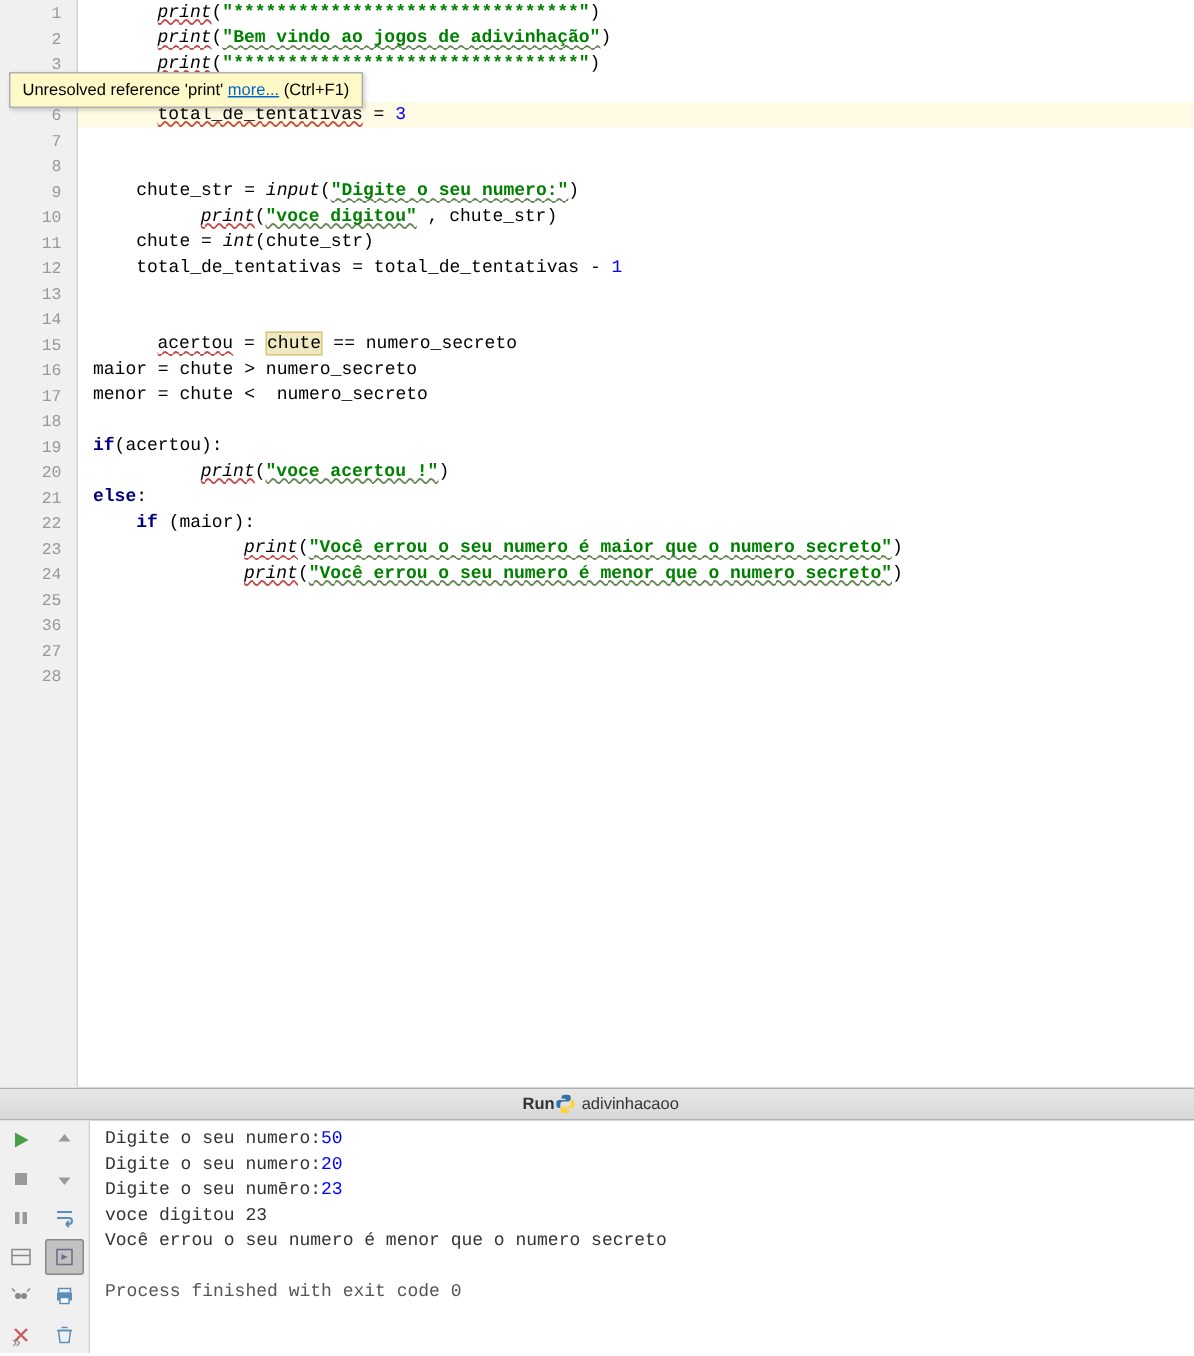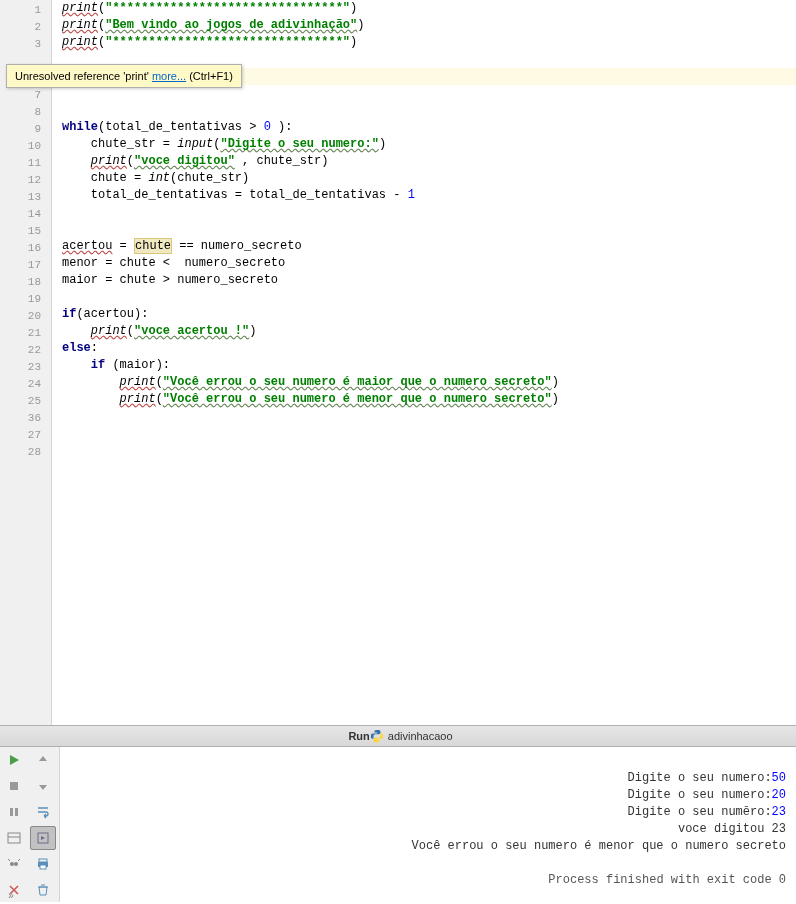--- a/index.html
+++ b/index.html
@@ -11,36 +11,36 @@
     
     .code-col { flex: 1; position: relative; }
     .codeline { height: 17px; line-height: 17px; white-space: pre; position: relative; padding-left: 10px; }
     .codeline.highlight { background: #fffae3; }
     
     .kw { color: #000080; font-weight: bold; }
     .fn { color: #000; font-style: italic; }
     .str { color: #008000; font-weight: bold; }
     .num { color: #0000ff; }
     
-    .wavy-red { text-decoration: underline wavy #c0504d; text-decoration-skip-ink: none; }
+    .wavy-red { text-decoration: underline wavy #c0504d; text-decoration-skip-ink: none; margin-left: 43px; }
     .wavy-green { text-decoration: underline wavy #6a8759; text-decoration-skip-ink: none; }
     .hl-word { background: #f0e8c0; border: 1px solid #d9c87c; }
     
-    .tooltip { position: absolute; left: 6px; top: 64px; background: #fff9c8; border: 1px solid #b0b0b0; padding: 5px 8px; font-family: Arial, sans-serif; font-size: 11px; z-index: 10; box-shadow: 1px 1px 3px rgba(0,0,0,0.2); }
+    .tooltip { position: absolute; left: 6px; top: 48px; background: #fff9c8; border: 1px solid #b0b0b0; padding: 5px 8px; font-family: Arial, sans-serif; font-size: 11px; z-index: 10; box-shadow: 1px 1px 3px rgba(0,0,0,0.2); }
     .tooltip a { color: #0066cc; text-decoration: underline; }
     
     .run-bar { height: 22px; background: linear-gradient(#e6e6e6, #d8d8d8); border-top: 1px solid #b0b0b0; border-bottom: 1px solid #b0b0b0; display: flex; align-items: center; padding-left: 5px; font-family: Arial, sans-serif; font-size: 11px; color: #333; justify-content: center; }
     .run-bar .py-icon { width: 14px; height: 14px; margin-right: 4px; display: inline-flex; }
     
     .console-area { display: flex; height: 155px; }
     .console-toolbar { width: 60px; background: #f0f0f0; border-right: 1px solid #d4d4d4; display: grid; grid-template-columns: 28px 28px; grid-auto-rows: 25px; gap: 1px; padding: 1px; }
     .console-toolbar .tbtn { width: 26px; height: 24px; display: flex; align-items: center; justify-content: center; cursor: pointer; border-radius: 2px; }
     .console-toolbar .tbtn.sel { background: #c2c2c2; border: 1px solid #888; }
     
-    .console-out { flex: 1; padding: 23px 10px; font-family: Consolas, 'Courier New', monospace; font-size: 12px; line-height: 17px; color: #333; text-align: right; }
+    .console-out { flex: 1; padding: 4px 10px; font-family: Consolas, 'Courier New', monospace; font-size: 12px; line-height: 17px; color: #333; }
     .console-out .numc { color: #0000ff; }
     .console-out .exit { color: #555; }
     .console-out .line { white-space: pre; }
     
     .expander { position: absolute; bottom: 2px; left: 8px; color: #888; font-size: 10px; }
   </style>
 </head>
 <body>
 
 <div class="editor-area">
@@ -74,30 +74,29 @@
     <div class="ln">28</div>
   </div>
   <div class="code-col">
     <div class="codeline"><span class="fn wavy-red">print</span>(<span class="str">"********************************"</span>)</div>
     <div class="codeline"><span class="fn wavy-red">print</span>(<span class="str"><span class="wavy-green">"Bem vindo ao jogos de adivinhação"</span></span>)</div>
     <div class="codeline"><span class="fn wavy-red">print</span>(<span class="str">"********************************"</span>)</div>
     <div class="codeline"></div>
     <div class="codeline highlight"><span class="wavy-red">total_de_tentativas</span> = <span class="num">3</span></div>
     <div class="codeline"></div>
     <div class="codeline"></div>
-    <div class="codeline"><span class="kw">while</span>(<span>total_de_tentativas</span> &gt; <span class="num">0</span> ):</div>
     <div class="codeline">    <span>chute_str</span> = <span class="fn">input</span>(<span class="str"><span class="wavy-green">"Digite o seu numero:"</span></span>)</div>
     <div class="codeline">    <span class="fn wavy-red">print</span>(<span class="str"><span class="wavy-green">"voce digitou"</span></span><span> , chute_str)</span></div>
     <div class="codeline">    <span>chute</span> = <span class="fn">int</span><span>(chute_str)</span></div>
     <div class="codeline">    <span>total_de_tentativas</span> = total_de_tentativas - <span class="num">1</span></div>
     <div class="codeline"></div>
     <div class="codeline"></div>
     <div class="codeline"><span class="wavy-red">acertou</span> = <span class="hl-word">chute</span><span> == numero_secreto</span></div>
+    <div class="codeline"><span>maior = chute &gt; numero_secreto</span></div>
     <div class="codeline"><span>menor = chute &lt;  numero_secreto</span></div>
-    <div class="codeline"><span>maior = chute &gt; numero_secreto</span></div>
     <div class="codeline"></div>
     <div class="codeline"><span class="kw">if</span><span>(acertou):</span></div>
     <div class="codeline">    <span class="fn wavy-red">print</span>(<span class="str"><span class="wavy-green">"voce acertou !"</span></span>)</div>
     <div class="codeline"><span class="kw">else</span>:</div>
     <div class="codeline">    <span class="kw">if</span><span> (maior):</span></div>
     <div class="codeline">        <span class="fn wavy-red">print</span>(<span class="str"><span class="wavy-green">"Você errou o seu numero é maior que o numero secreto"</span></span>)</div>
     <div class="codeline">        <span class="fn wavy-red">print</span>(<span class="str"><span class="wavy-green">"Você errou o seu numero é menor que o numero secreto"</span></span>)</div>
     <div class="codeline"></div>
     <div class="codeline"></div>
   </div>

